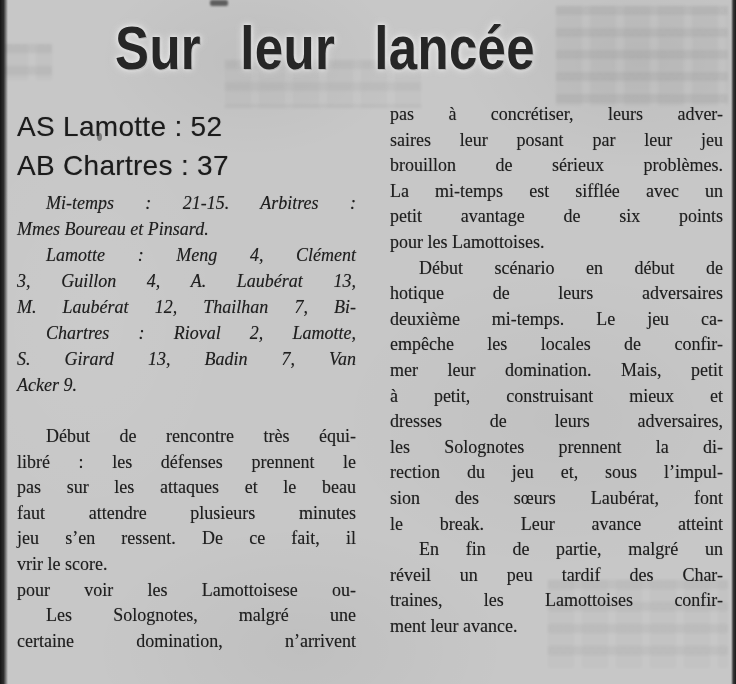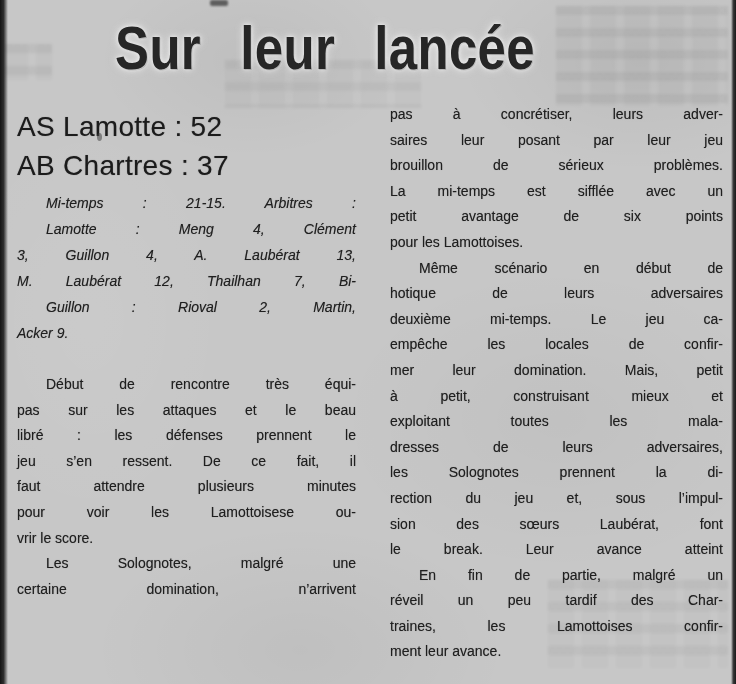--- a/index.html
+++ b/index.html
@@ -82,26 +82,27 @@
     font-size: 28px;
     font-weight: 400;
     line-height: 30px;
     letter-spacing: 0.3px;
     margin-bottom: 9px;
     color: #1b1b1b;
     text-shadow: 0 0 1px rgba(20,20,20,0.4);
   }
   .para { margin: 0; }
   .para .line {
-    font-size: 14px;
+    font-size: 18px;
     line-height: 25.6px;
     text-align: justify;
     text-align-last: justify;
     text-shadow: 0 0 0.7px rgba(25,25,25,0.45);
     white-space: nowrap;
+    font-family: Liberation Serif, serif;
   }
   .para.stats .line {
     font-style: italic;
     line-height: 26px;
   }
   .para .line.last { text-align-last: left; white-space: normal; }
   .para .line.indent { padding-left: 29px; }
   .spacer { width: 100%; }
 </style>
 </head>
@@ -116,62 +117,63 @@
 
   <div class="headline-wrap">
     <span class="headline">Sur leur lancée</span>
   </div>
 
   <div class="column col-left" id="col-left">
       <div class="score-line">AS Lamotte : 52</div>
       <div class="score-line">AB Chartres : 37</div>
       <div class="para stats">
         <div class="line indent">Mi-temps : 21-15. Arbitres :</div>
+        <div class="line last">Mmes Boureau et Pinsard.</div>
       </div>
       <div class="para stats">
         <div class="line indent">Lamotte : Meng 4, Clément</div>
         <div class="line">3, Guillon 4, A. Laubérat 13,</div>
         <div class="line">M. Laubérat 12, Thailhan 7, Bi-</div>
       </div>
       <div class="para stats">
-        <div class="line indent">Guillon : Rioval 2, Martin,</div>
+        <div class="line indent">Chartres : Rioval 2, Lamotte,</div>
+        <div class="line">S. Girard 13, Badin 7, Van</div>
         <div class="line last">Acker 9.</div>
       </div>
       <div class="spacer" style="height: 26px;"></div>
       <div class="para body">
         <div class="line indent">Début de rencontre très équi-</div>
+        <div class="line">libré : les défenses prennent le</div>
         <div class="line">pas sur les attaques et le beau</div>
-        <div class="line">libré : les défenses prennent le</div>
+        <div class="line">faut attendre plusieurs minutes</div>
         <div class="line">jeu s’en ressent. De ce fait, il</div>
-        <div class="line">faut attendre plusieurs minutes</div>
+        <div class="line last">vrir le score.</div>
         <div class="line">pour voir les Lamottoisese ou-</div>
-        <div class="line last">vrir le score.</div>
       </div>
       <div class="para body">
         <div class="line indent">Les Solognotes, malgré une</div>
         <div class="line">certaine domination, n’arrivent</div>
       </div>
     </div>
   <div class="column col-right" id="col-right">
       <div class="para body">
         <div class="line">pas à concrétiser, leurs adver-</div>
         <div class="line">saires leur posant par leur jeu</div>
         <div class="line">brouillon de sérieux problèmes.</div>
         <div class="line">La mi-temps est sifflée avec un</div>
         <div class="line">petit avantage de six points</div>
         <div class="line last">pour les Lamottoises.</div>
       </div>
       <div class="para body">
-        <div class="line indent">Même scénario en début de</div>
+        <div class="line indent">Début scénario en début de</div>
         <div class="line">hotique de leurs adversaires</div>
         <div class="line">deuxième mi-temps. Le jeu ca-</div>
         <div class="line">empêche les locales de confir-</div>
         <div class="line">mer leur domination. Mais, petit</div>
         <div class="line">à petit, construisant mieux et</div>
-        <div class="line">exploitant toutes les mala-</div>
         <div class="line">dresses de leurs adversaires,</div>
         <div class="line">les Solognotes prennent la di-</div>
         <div class="line">rection du jeu et, sous l’impul-</div>
         <div class="line">sion des sœurs Laubérat, font</div>
         <div class="line">le break. Leur avance atteint</div>
       </div>
       <div class="para body">
         <div class="line indent">En fin de partie, malgré un</div>
         <div class="line">réveil un peu tardif des Char-</div>
         <div class="line">traines, les Lamottoises confir-</div>

